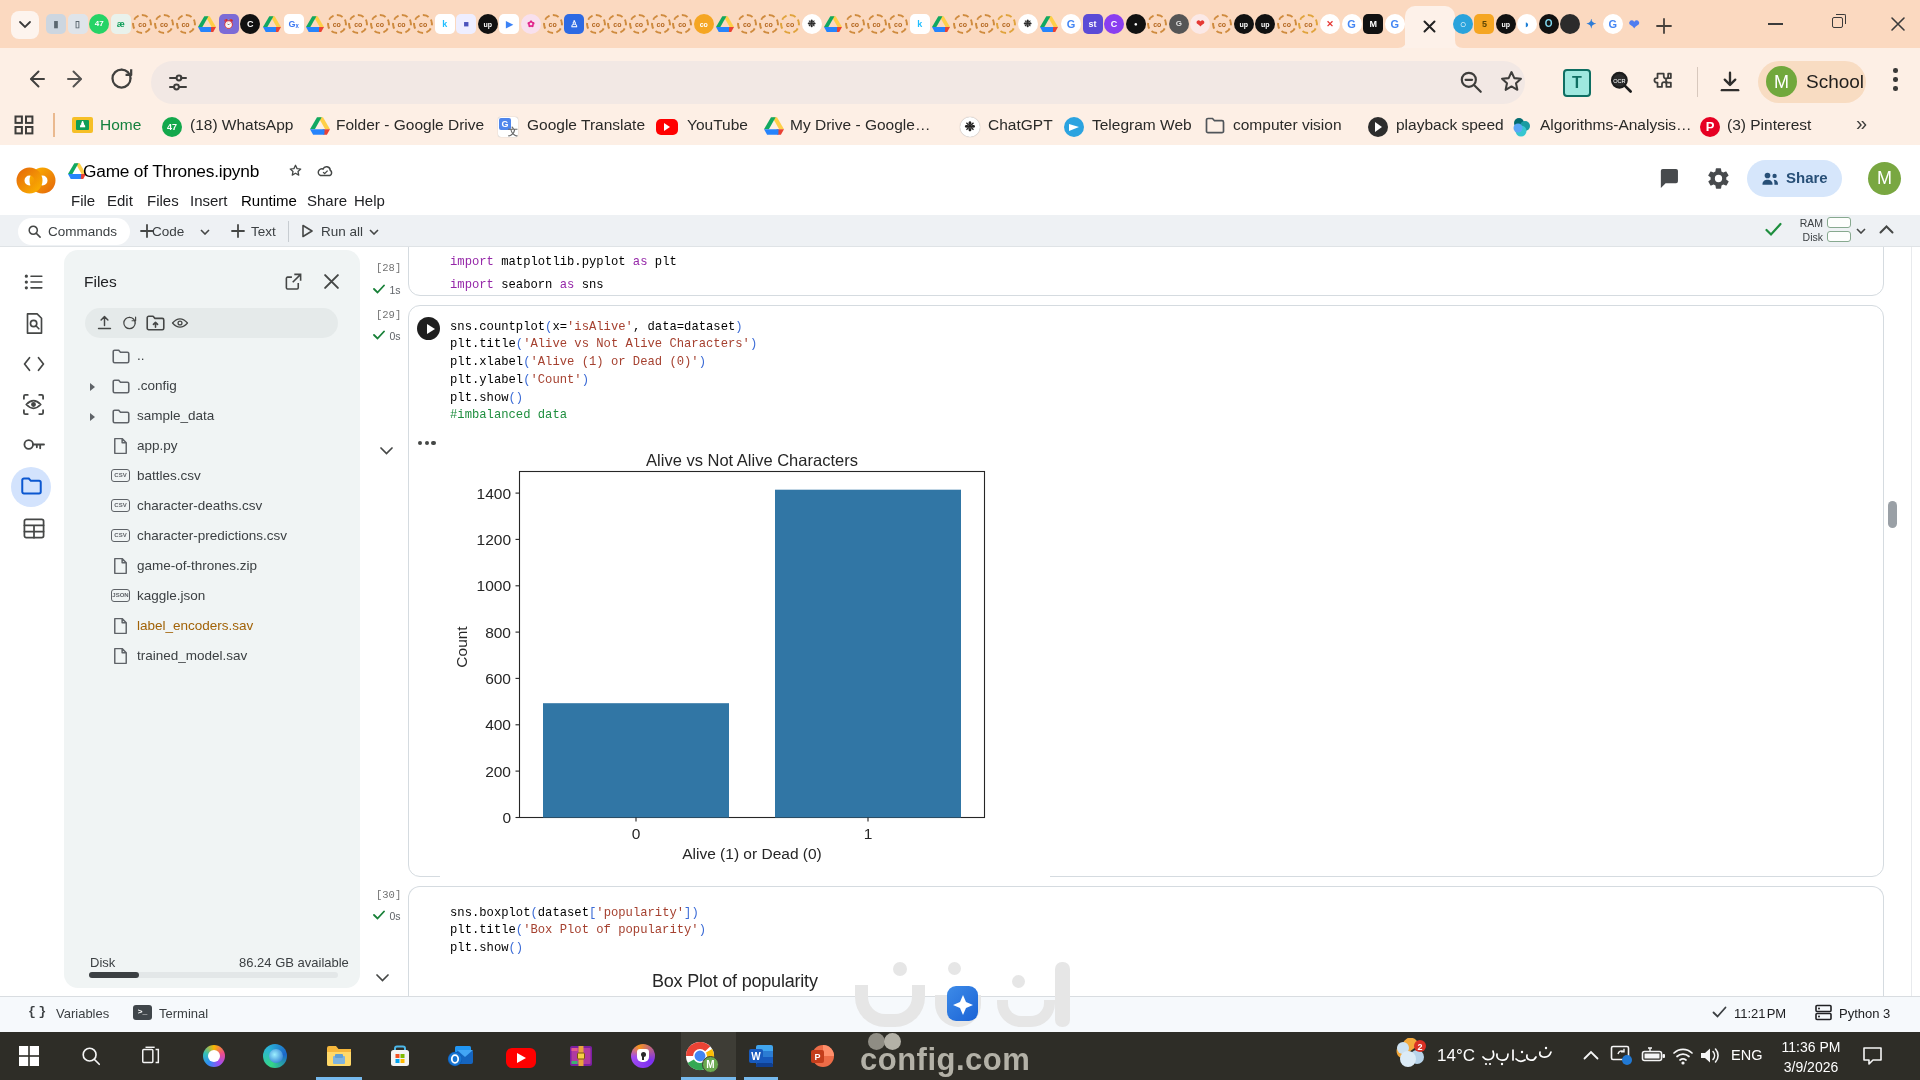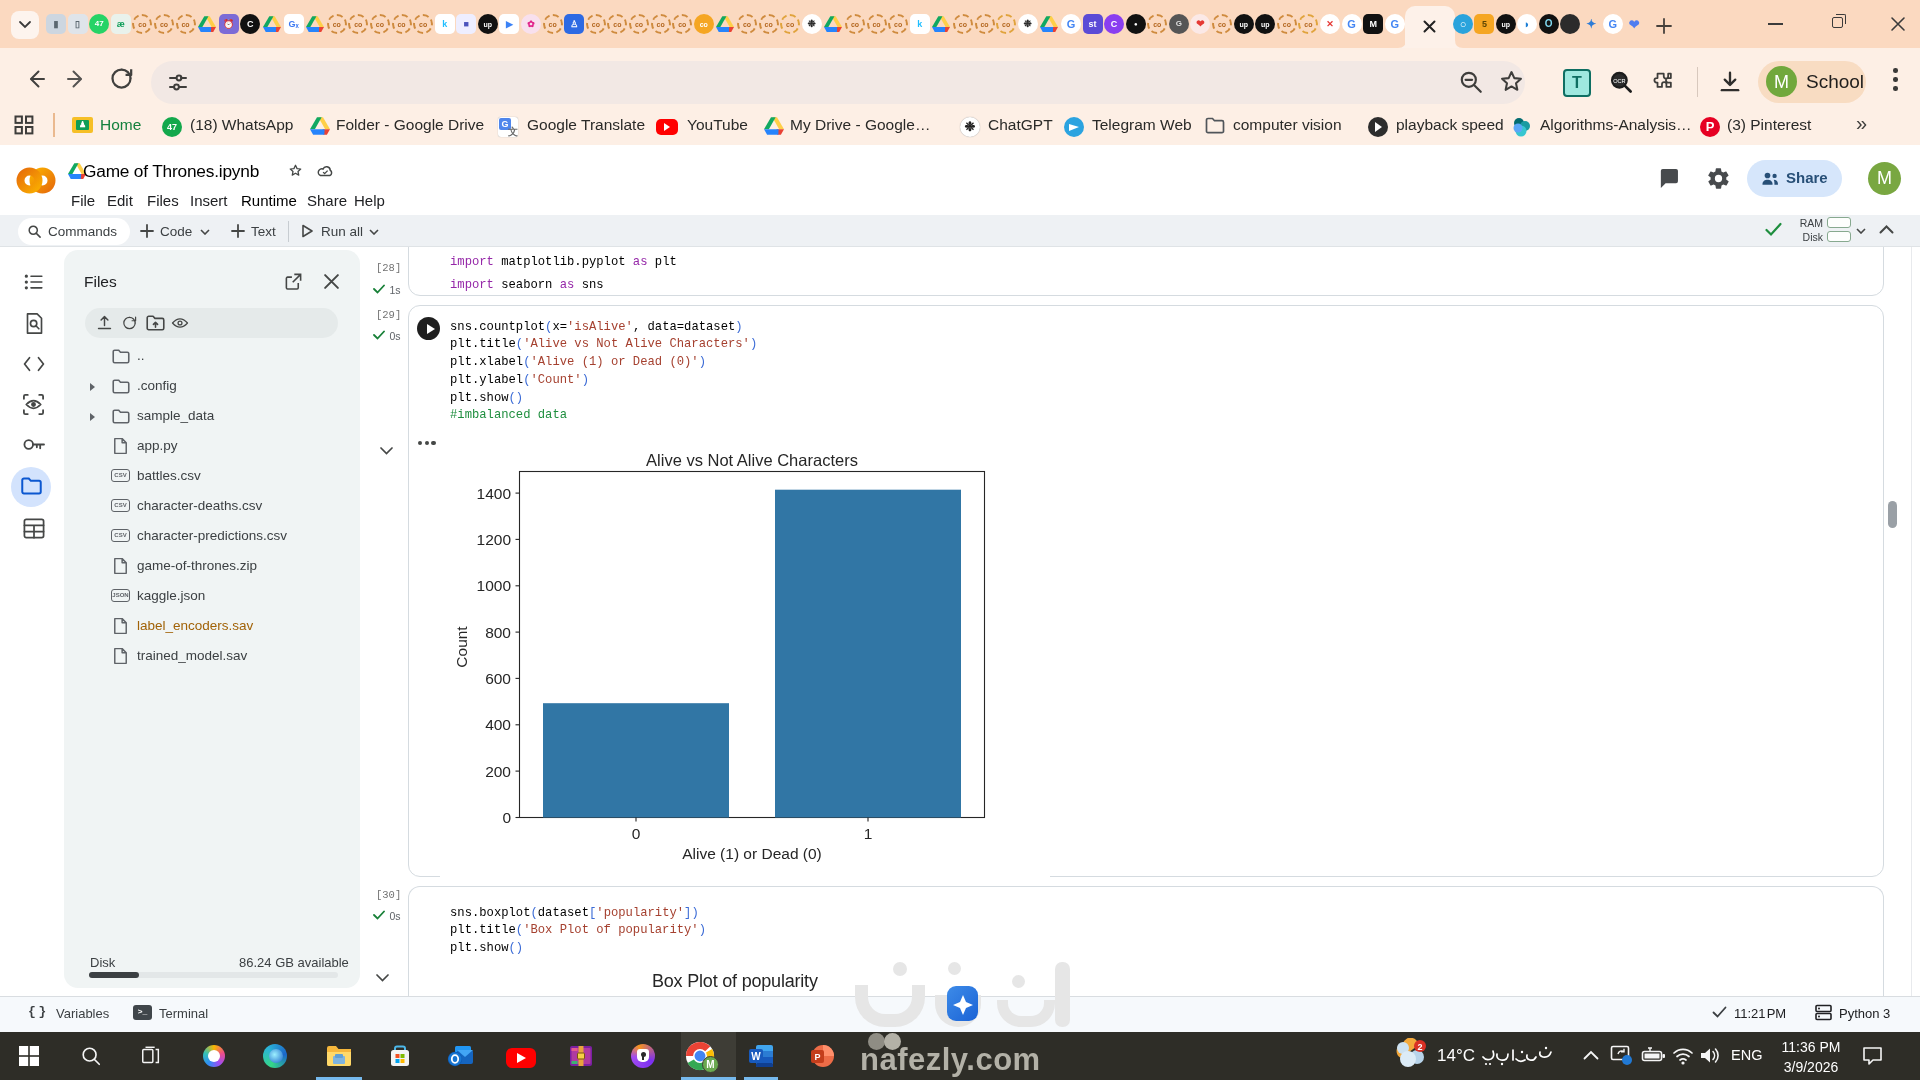--- a/index.html
+++ b/index.html
@@ -342,21 +342,21 @@
     <div class="a" style="left:0;top:215px;width:1920px;height:32px;background:#eef1f4;border-bottom:1px solid #dfe3e6"></div>
     <div class="a" style="left:18px;top:218px;width:112px;height:27px;background:#fff;border-radius:14px"></div>
     <svg class="a" style="left:27px;top:224px" width="15" height="15" viewBox="0 0 24 24">
       <circle cx="10" cy="10" r="6.5" stroke="#454746" stroke-width="2.4" fill="none"></circle>
       <path d="M15 15 L21 21" stroke="#454746" stroke-width="2.4" stroke-linecap="round"></path>
     </svg>
     <div class="a" style="left:48px;top:224px;font-size:13.5px;color:#3c4043">Commands</div>
     <svg class="a" style="left:140px;top:224px" width="14" height="14" viewBox="0 0 14 14">
       <path d="M7 1 V13 M1 7 H13" stroke="#454746" stroke-width="1.8" stroke-linecap="round"></path>
     </svg>
-    <div class="a" style="left:160px;top:224px;font-size:13.5px;color:#3c4043">Code</div>
+    <div class="a" style="left:152px;top:224px;font-size:13.5px;color:#3c4043">Code</div>
     <svg class="a" style="left:200px;top:229px" width="10" height="6" viewBox="0 0 10 6">
       <path d="M1 1 L5 5 L9 1" stroke="#454746" stroke-width="1.6" fill="none"></path>
     </svg>
     <svg class="a" style="left:231px;top:224px" width="14" height="14" viewBox="0 0 14 14">
       <path d="M7 1 V13 M1 7 H13" stroke="#454746" stroke-width="1.8" stroke-linecap="round"></path>
     </svg>
     <div class="a" style="left:251px;top:224px;font-size:13.5px;color:#3c4043">Text</div>
     <div class="a" style="left:288px;top:221px;width:1px;height:21px;background:#c7ccd1"></div>
     <svg class="a" style="left:300px;top:224px" width="14" height="14" viewBox="0 0 14 14">
       <path d="M3 1.5 L12 7 L3 12.5 z" stroke="#454746" stroke-width="1.6" fill="none" stroke-linejoin="round"></path>
@@ -690,21 +690,21 @@
       <text x="8" y="16" font-size="10" font-weight="bold" fill="#fff" text-anchor="middle" font-family="Liberation Sans">W</text>
     </svg>
     <svg class="a" style="left:810px;top:1044px" width="24" height="24" viewBox="0 0 24 24">
       <circle cx="13" cy="12" r="11" fill="#ed6c47"></circle>
       <path d="M13 1 a11 11 0 0 1 11 11 h-11z" fill="#ff8f6b"></path>
       <rect x="1" y="6" width="13" height="13" rx="2" fill="#c43e1c"></rect>
       <text x="7.5" y="16" font-size="9" font-weight="bold" fill="#fff" text-anchor="middle" font-family="Liberation Sans">P</text>
     </svg>
     <div class="a" style="left:868px;top:1033px;width:17px;height:17px;background:#8f8d84;border-radius:50%"></div>
     <div class="a" style="left:884px;top:1033px;width:17px;height:17px;background:#b3b1a7;border-radius:50%"></div>
-    <div class="a" style="left:860px;top:1042px;font:700 31px/36px 'Liberation Sans';color:#b3b1a7;letter-spacing:0.5px">nafezly.com</div>
+    <div class="a" style="left:860px;top:1042px;font:700 31px/36px 'Liberation Sans';color:#b3b1a7;letter-spacing:0.5px">config.com</div>
     <svg class="a" style="left:1395px;top:1038px" width="34" height="34" viewBox="0 0 34 34">
       <circle cx="11" cy="9" r="5" fill="#bfd9ee"></circle>
       <path d="M6 20 a8 8 0 0 1 2 -15 a8 8 0 0 1 15.5 2" fill="#f3a93c"></path>
       <circle cx="8" cy="10" r="6" fill="#cde2f2"></circle>
       <circle cx="22" cy="19" r="7" fill="#b7d3ea"></circle>
       <circle cx="13" cy="21" r="8" fill="#dcebf7"></circle>
       <path d="M4 25 h26 v4 h-26z" fill="none"></path>
       <circle cx="25" cy="8" r="6" fill="#d93025"></circle>
       <text x="25" y="11.5" font-size="9" font-weight="bold" fill="#fff" text-anchor="middle" font-family="Liberation Sans">2</text>
     </svg>

